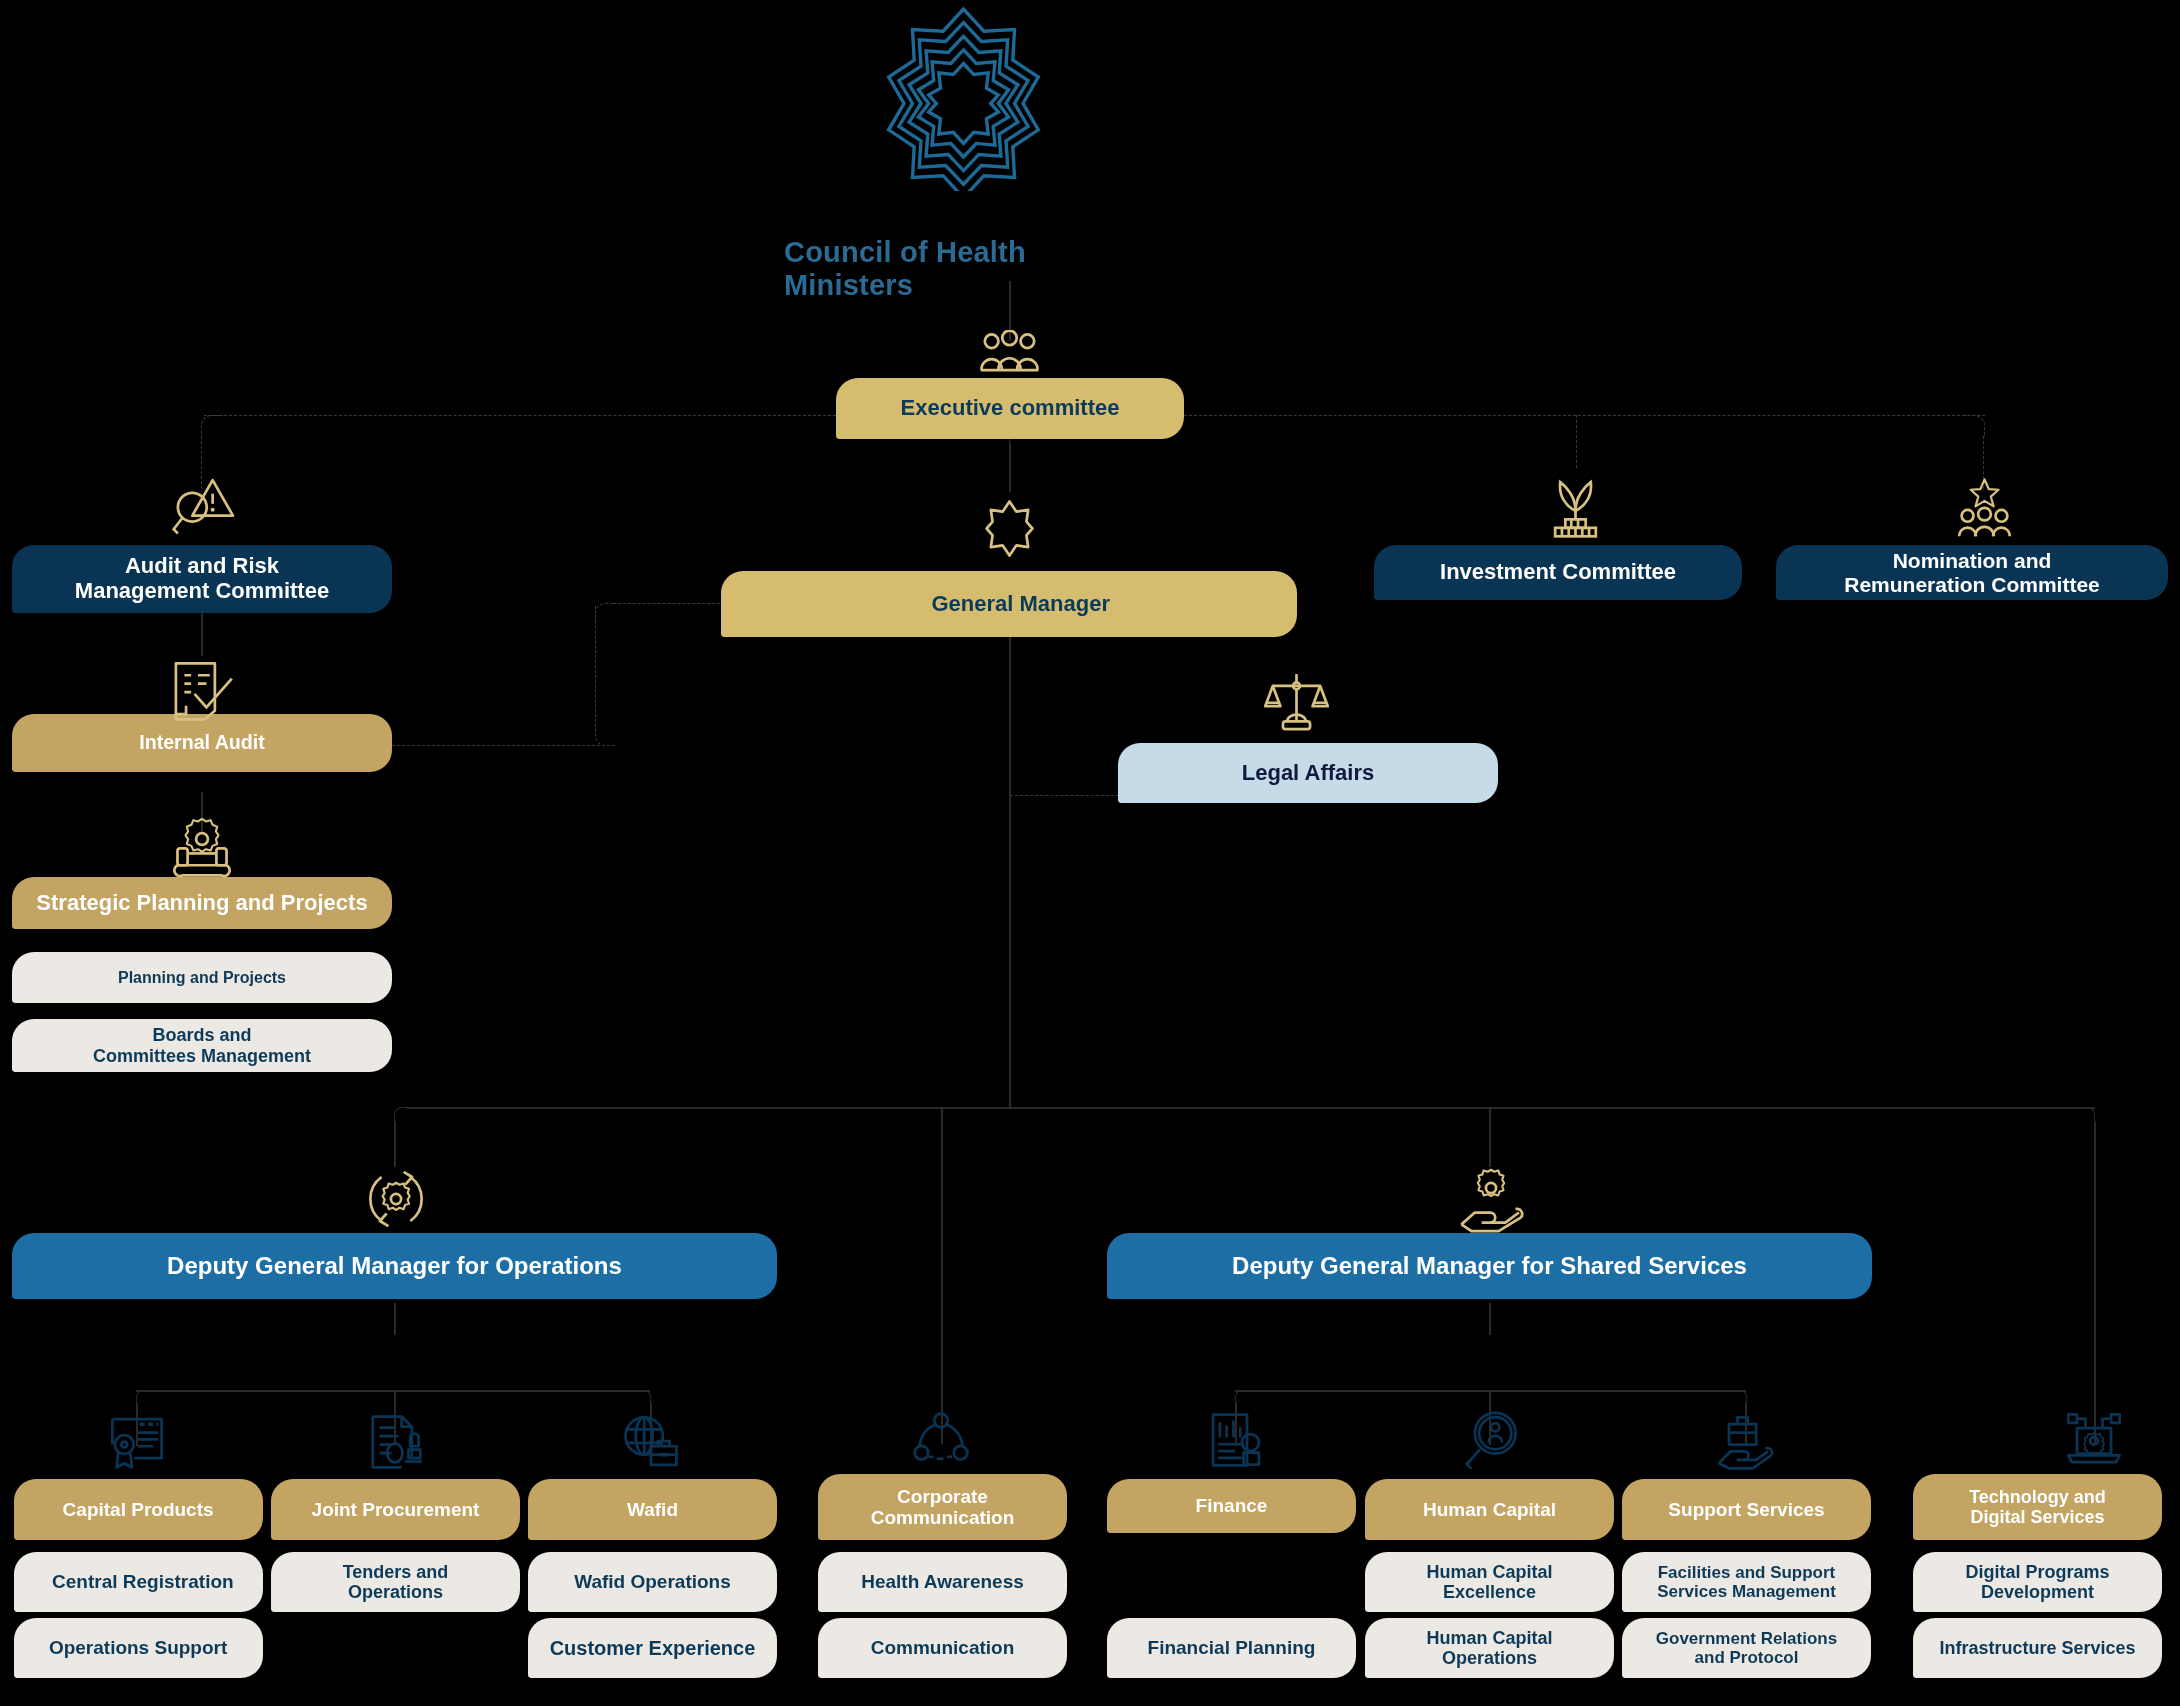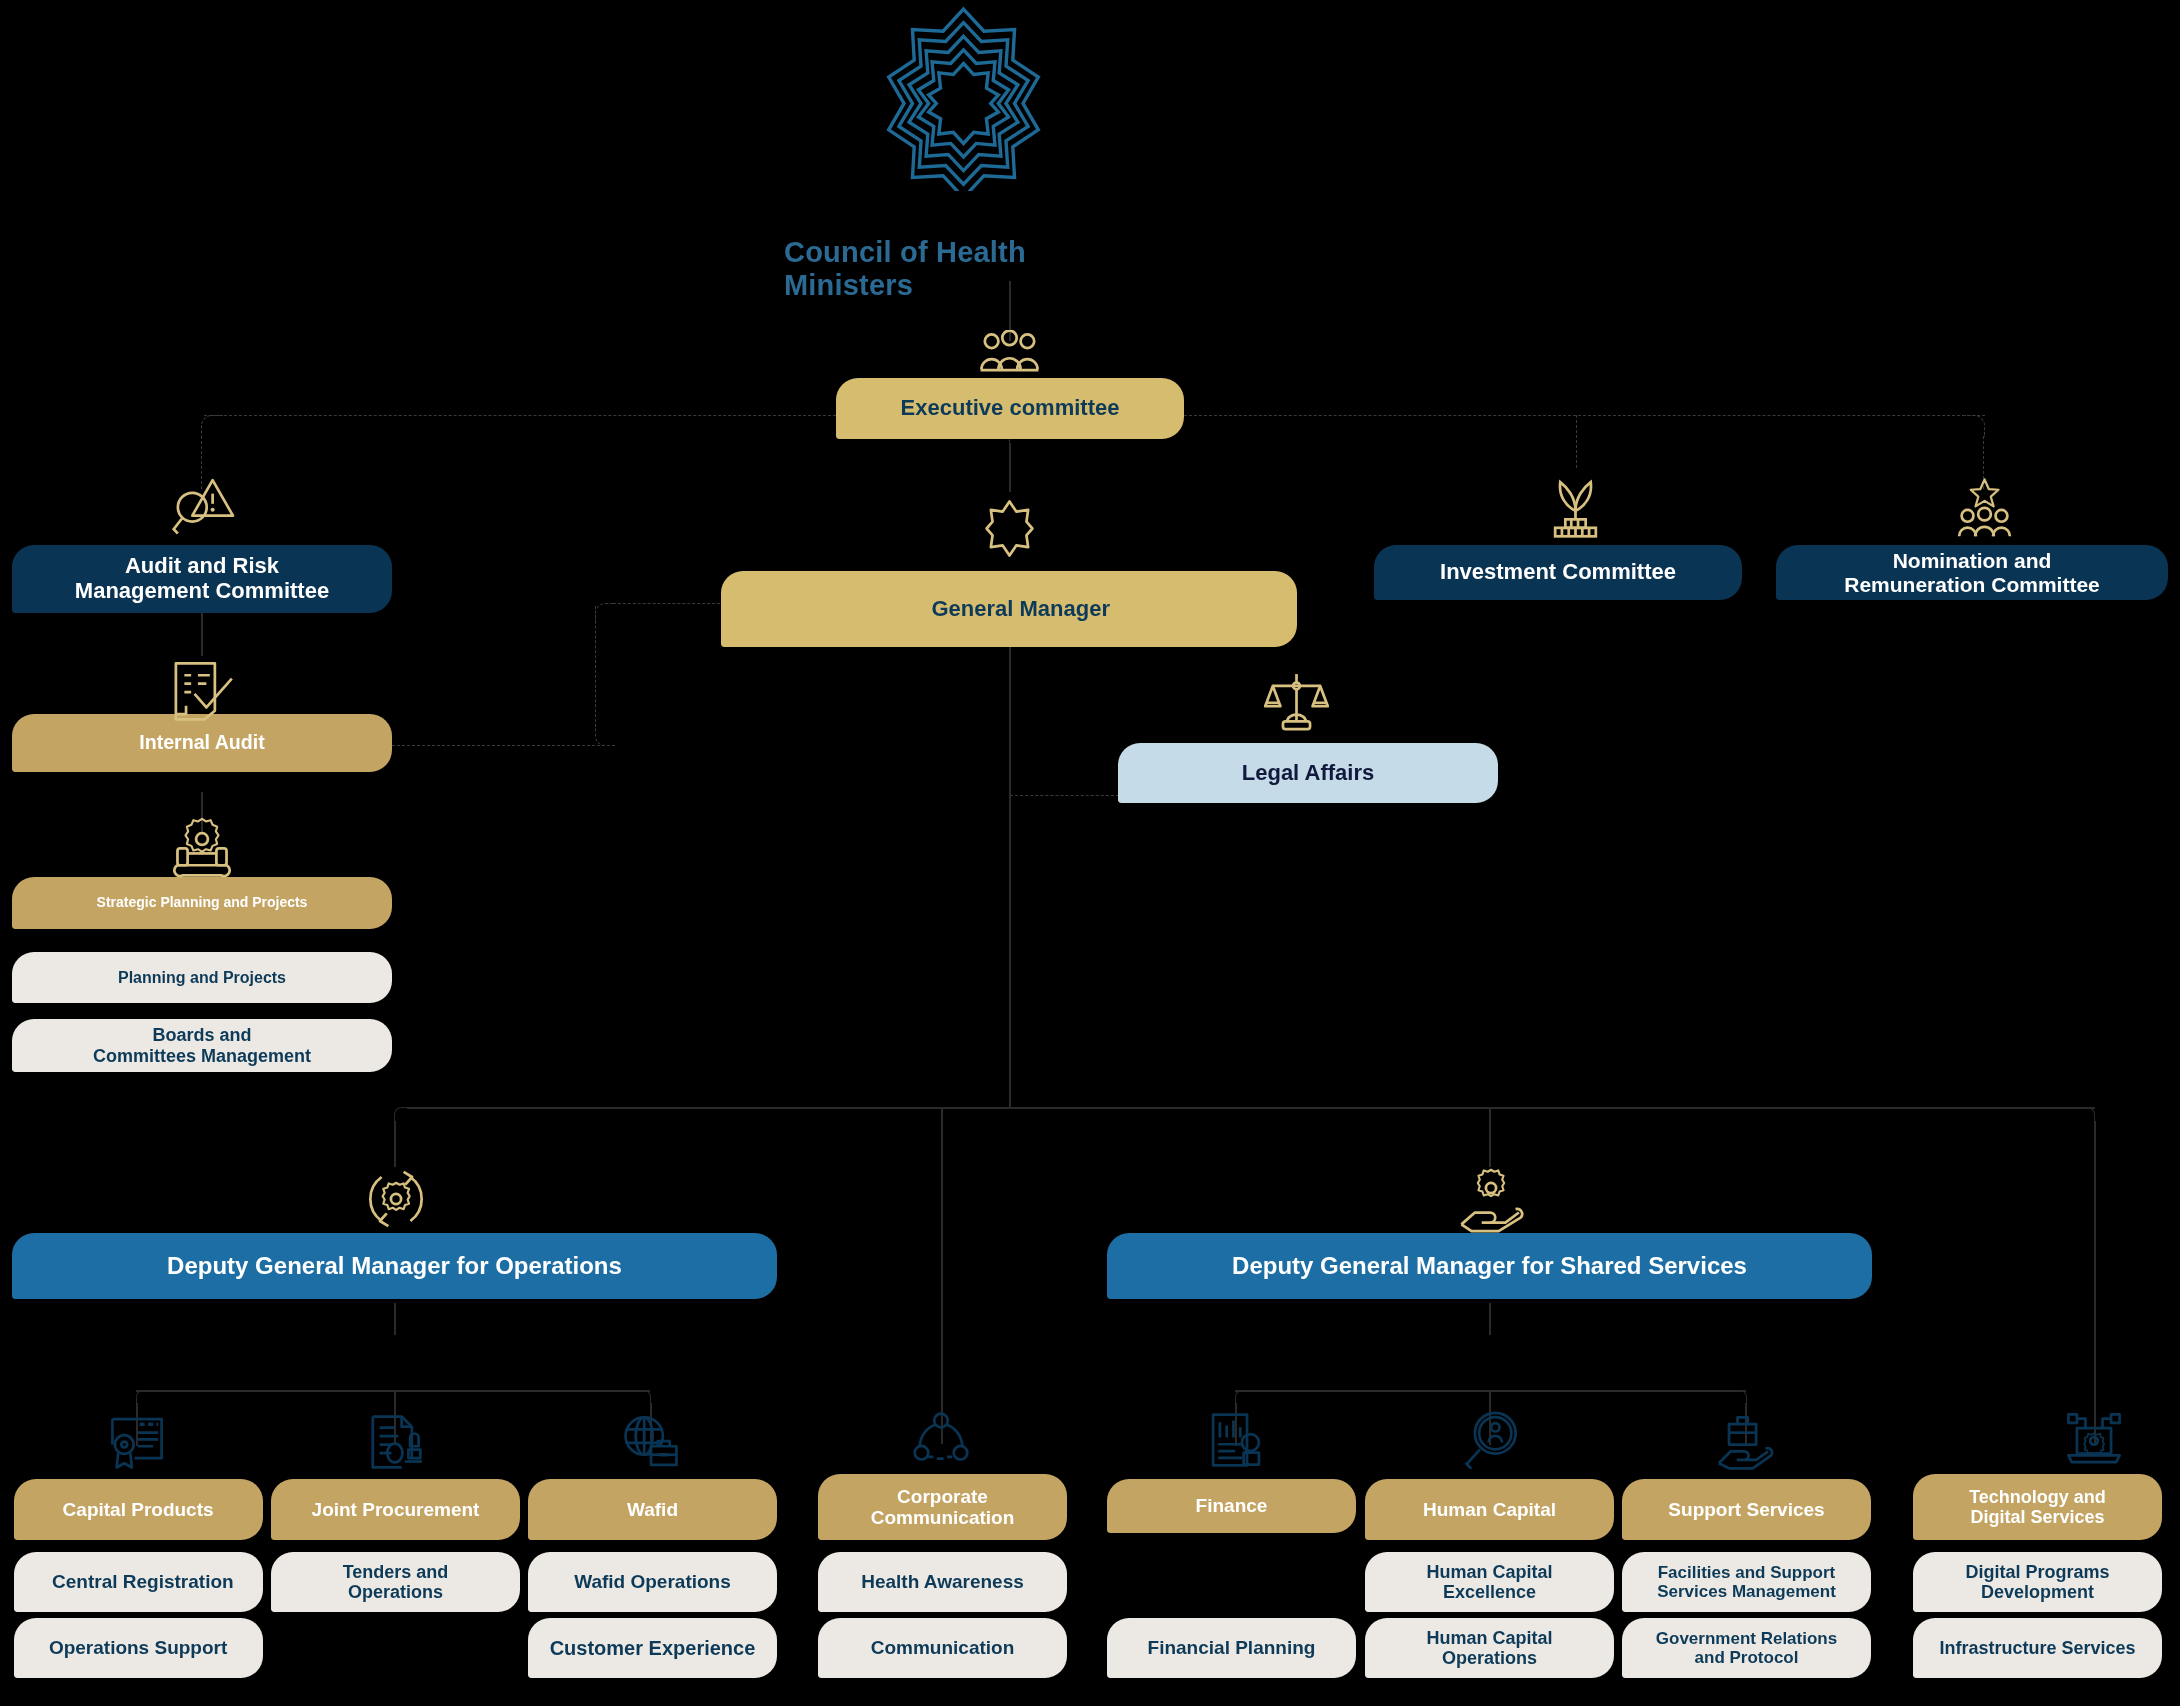--- a/index.html
+++ b/index.html
@@ -369,42 +369,42 @@
 
   <div class="node gold-light rounded-tl" style="left:836px; top:378px; width:348px; height:61px; font-size:22px; font-weight:bold;">
     <span class="nodetext">Executive committee</span>
   </div>
 
   <div class="node navy rounded-tl" style="left:12px; top:545px; width:380px; height:68px; font-size:22px; font-weight:bold;">
     <span class="nodetext">Audit and Risk
 Management Committee</span>
   </div>
 
-  <div class="node gold-light rounded-tl" style="left:721px; top:571px; width:576px; height:76px; font-size:22px; font-weight:bold;padding-left:32px;">
+  <div class="node gold-light rounded-tl" style="left:721px; top:571px; width:576px; height:66px; font-size:22px; font-weight:bold;padding-left:32px;">
     <span class="nodetext">General Manager</span>
   </div>
 
   <div class="node navy rounded-tl" style="left:1374px; top:545px; width:368px; height:55px; font-size:22px; font-weight:bold;">
     <span class="nodetext">Investment Committee</span>
   </div>
 
   <div class="node navy rounded-tl" style="left:1776px; top:545px; width:392px; height:55px; font-size:21px; font-weight:bold;">
     <span class="nodetext">Nomination and
 Remuneration Committee</span>
   </div>
 
   <div class="node gold-dark rounded-tl" style="left:12px; top:714px; width:380px; height:58px; font-size:19.6px; font-weight:bold;">
     <span class="nodetext">Internal Audit</span>
   </div>
 
   <div class="node lightblue rounded-tl" style="left:1118px; top:743px; width:380px; height:60px; font-size:22px; font-weight:bold;">
     <span class="nodetext">Legal Affairs</span>
   </div>
 
-  <div class="node gold-dark rounded-tl" style="left:12px; top:877px; width:380px; height:52px; font-size:14px; font-weight:bold;">
+  <div class="node gold-dark rounded-tl" style="left:12px; top:877px; width:380px; height:52px; font-size:22px; font-weight:bold;">
     <span class="nodetext">Strategic Planning and Projects</span>
   </div>
 
   <div class="node pale rounded-tl" style="left:12px; top:952px; width:380px; height:51px; font-size:16px; font-weight:bold;">
     <span class="nodetext">Planning and Projects</span>
   </div>
 
   <div class="node pale rounded-tl" style="left:12px; top:1019px; width:380px; height:53px; font-size:18px; font-weight:bold;">
     <span class="nodetext">Boards and
 Committees Management</span>

